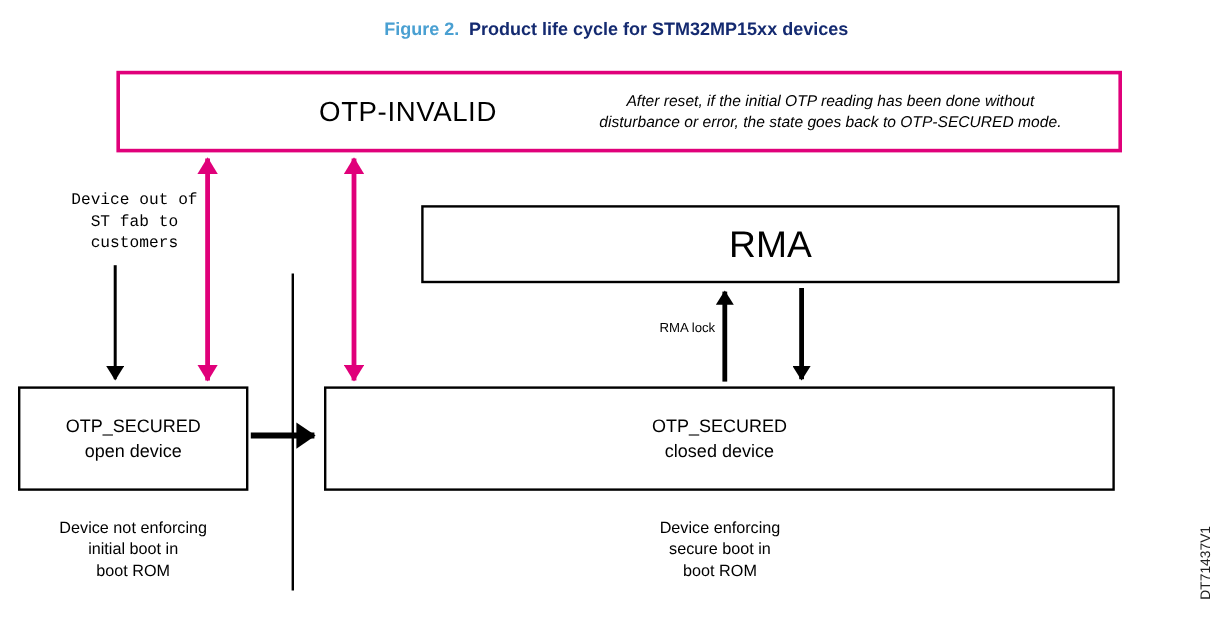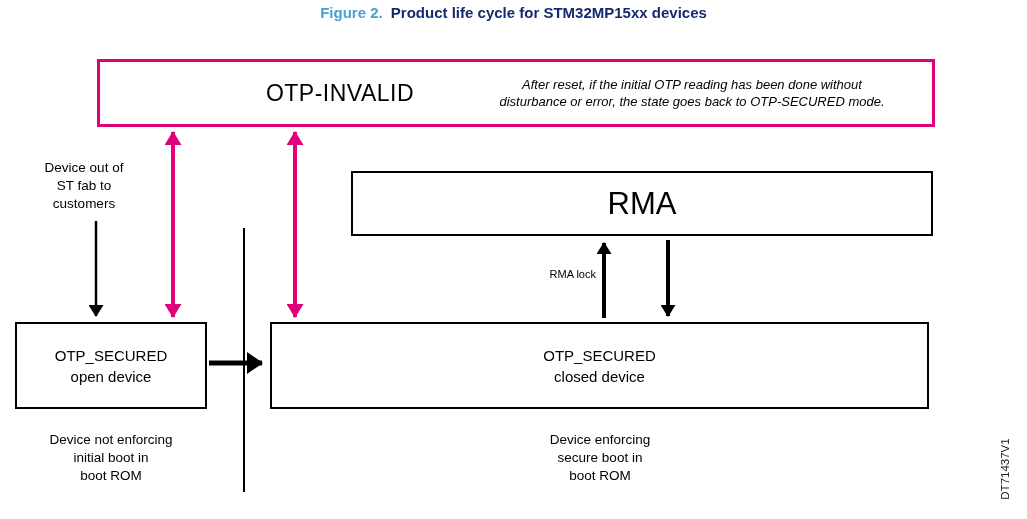--- a/index.html
+++ b/index.html
@@ -7,21 +7,21 @@
     --figureBlue:#4AA0D2;
     --titleNavy:#142A70;
     --lineBlack:#000000;
   }
   html,body{margin:0;padding:0;background:#ffffff;}
   .canvas{
     position:relative;width:1027px;height:519px;background:#ffffff;
     font-family:"Liberation Sans", sans-serif;color:#000;overflow:hidden;
   }
   .figure-title{
-    position:absolute;top:4px;left:0;width:100%;text-align:center;
+    position:absolute;top:16px;left:0;width:100%;text-align:center;
     font-size:15px;font-weight:bold;
   }
   .fig-label{color:var(--figureBlue);}
   .fig-text{color:var(--titleNavy);margin-left:4px;}
 
   .box{position:absolute;background:#fff;box-sizing:border-box;}
   .box-otp-invalid{
     left:97px;top:59px;width:838px;height:68px;
     border:3px solid var(--magenta);
   }
@@ -45,21 +45,21 @@
   }
   .box-closed{
     left:270px;top:322px;width:659px;height:87px;border:2.5px solid #000;
     display:flex;align-items:center;justify-content:center;font-size:15px;
     line-height:21px;text-align:center;white-space:pre-line;
   }
   .ann{
     position:absolute;font-size:13.5px;line-height:18px;text-align:center;
     white-space:pre-line;
   }
-  .ann-device-out{left:14px;top:159px;width:140px;}
+  .ann-device-out{left:42px;top:159px;width:140px;font-family:Liberation Mono, monospace;}
   .ann-open-note{left:21px;top:431px;width:180px;}
   .ann-closed-note{left:510px;top:431px;width:180px;}
   .arrow-label{position:absolute;font-size:11px;}
   .lbl-rma-lock{left:500px;top:268px;width:96px;text-align:right;}
   .lbl-rma-relock{left:678px;top:268px;white-space:nowrap;}
   .doc-ref{
     position:absolute;left:960px;top:463px;width:90px;text-align:center;
     font-size:11.5px;color:#222;transform:rotate(-90deg);
   }
   svg.arrows{position:absolute;left:0;top:0;pointer-events:none;}

